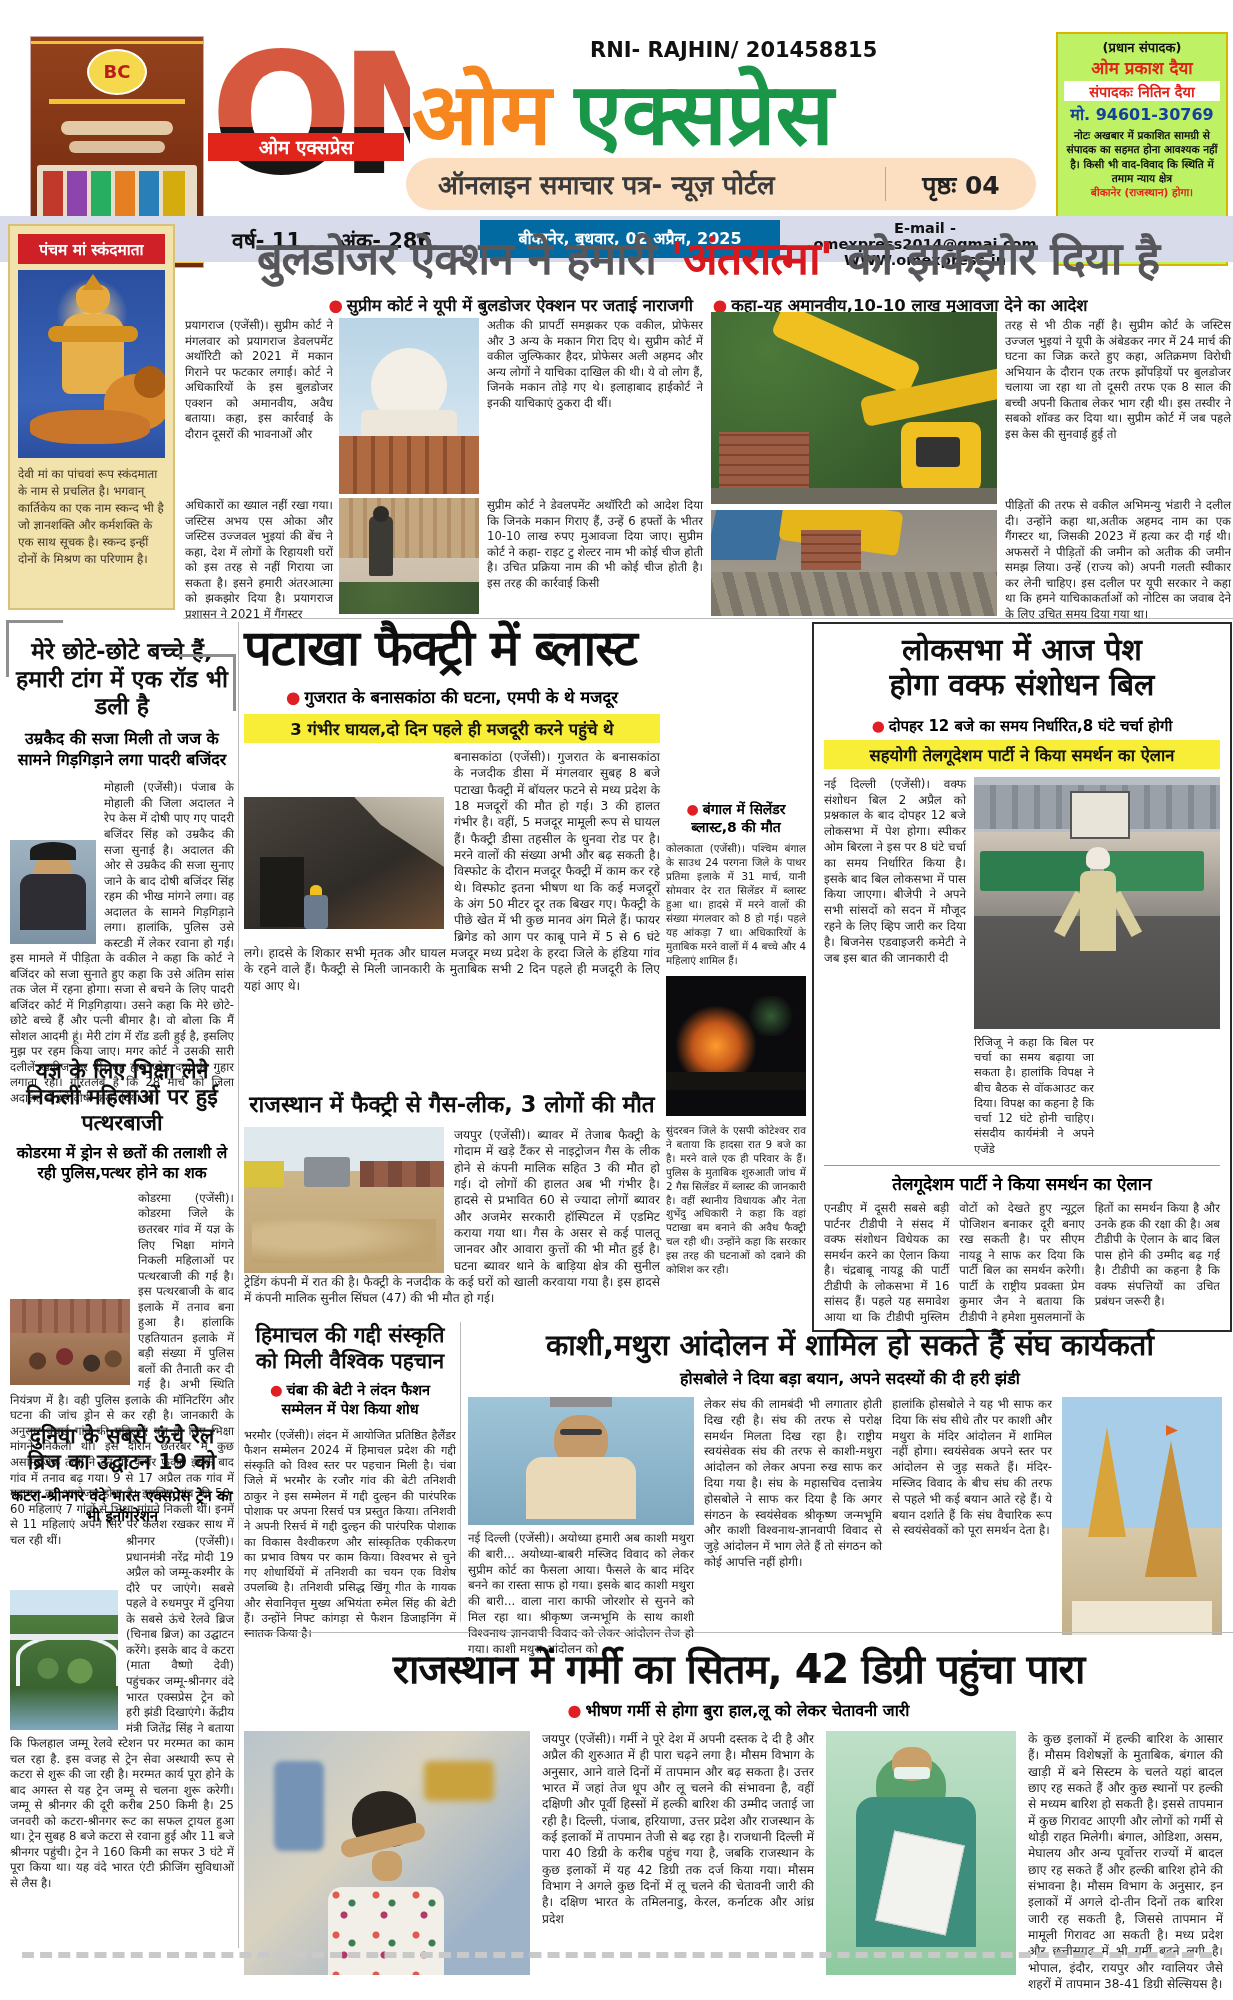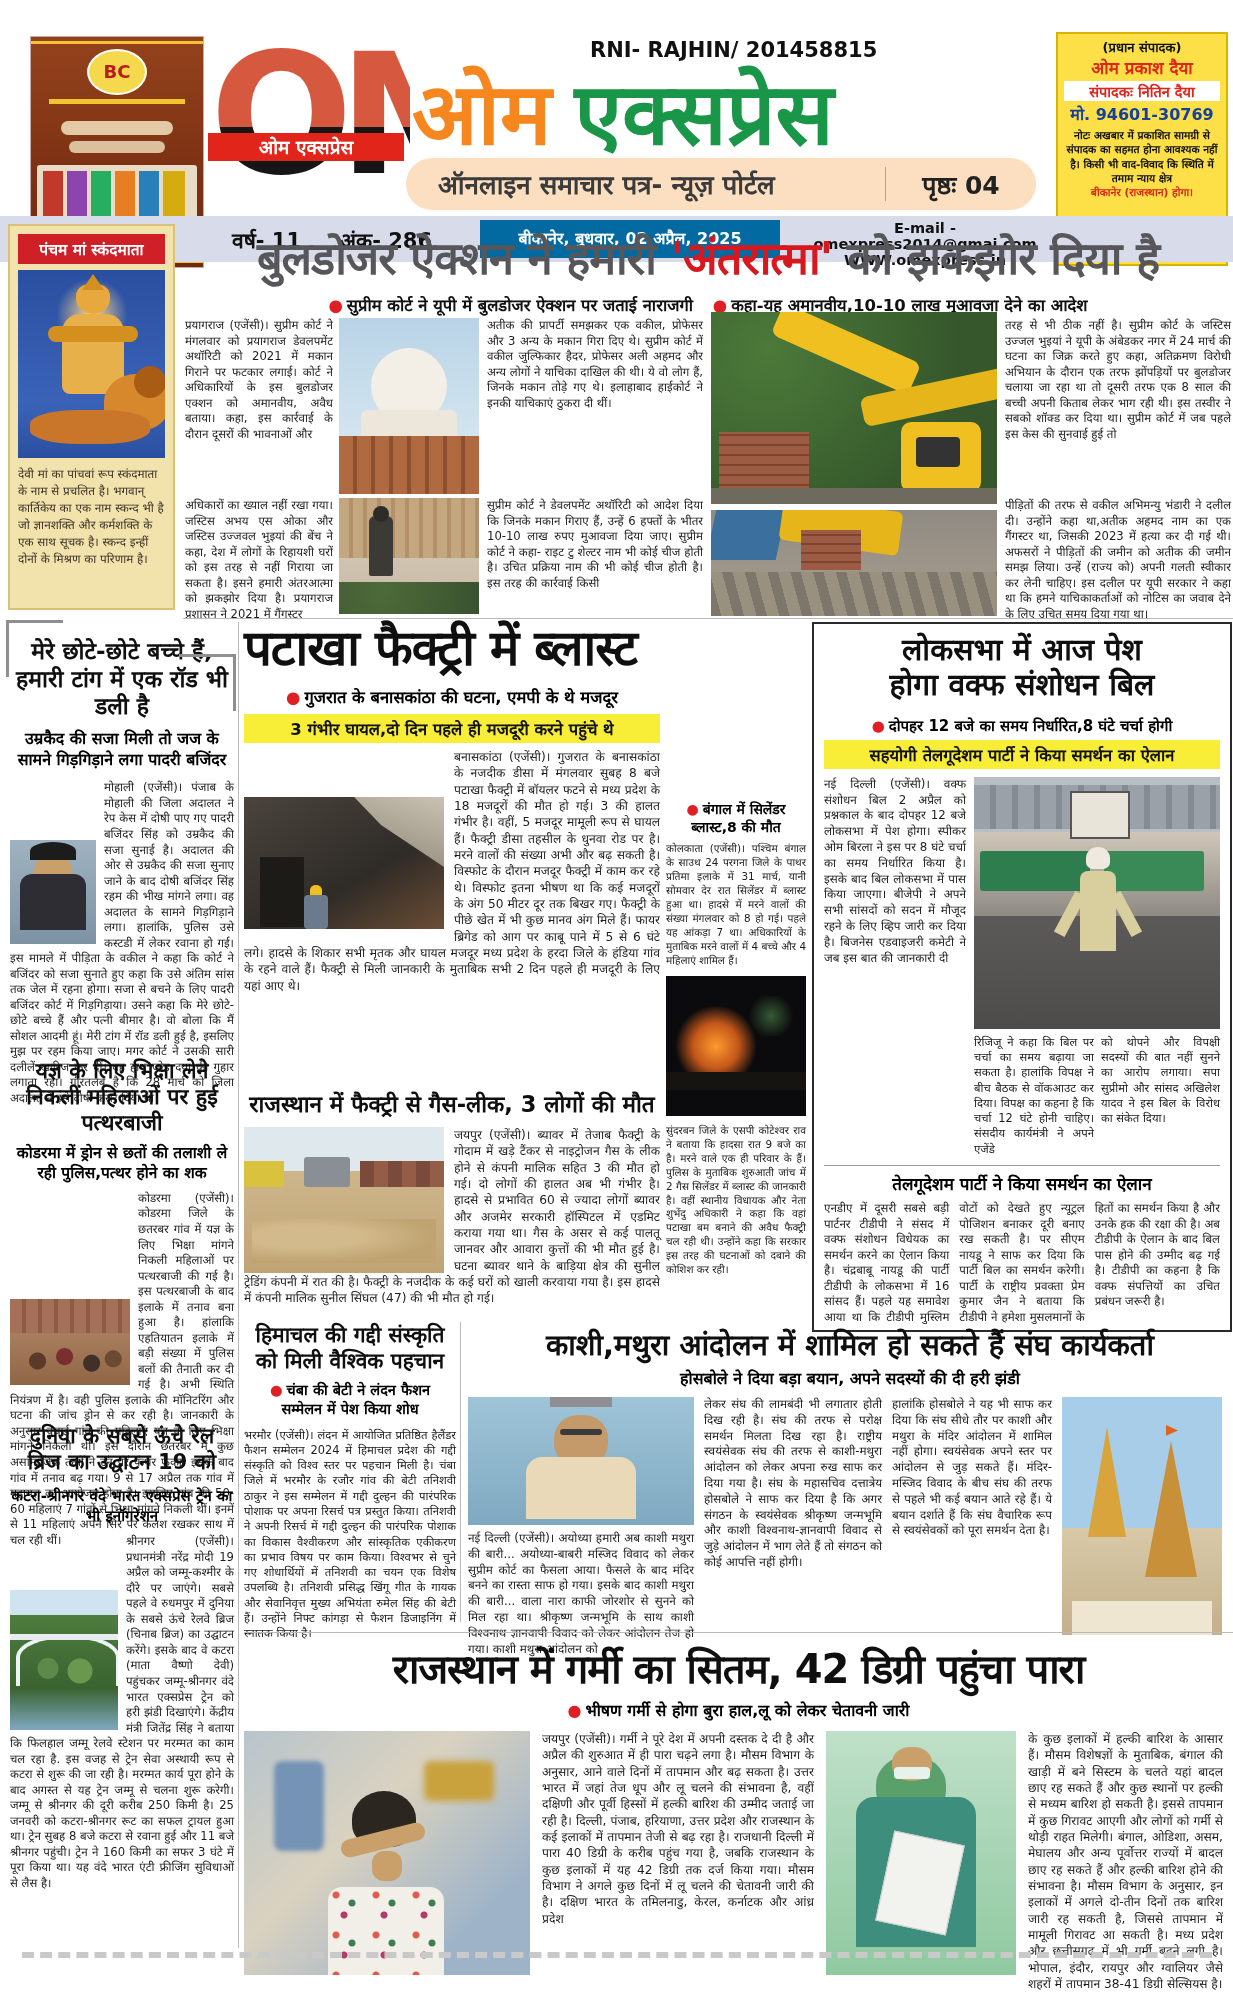--- a/index.html
+++ b/index.html
@@ -53,21 +53,21 @@
     <div class="a" style="left:412px;top:52px;width:640px;height:108px;white-space:nowrap;">
       <span style="font-size:86px;font-weight:900;color:#f6871f;">ओम</span>
       <span style="font-size:86px;font-weight:900;color:#1a9648;margin-left:18px;">एक्सप्रेस</span>
     </div>
 
     <div class="a" style="left:406px;top:158px;width:630px;height:52px;background:#fbdfc0;border-radius:26px;display:flex;align-items:center;">
       <div style="flex:1;padding-left:32px;font-size:26px;font-weight:900;color:#3b3b3b;">ऑनलाइन समाचार पत्र- न्यूज़ पोर्टल</div>
       <div style="width:150px;border-left:1px solid #a9a9a9;font-size:25px;font-weight:900;color:#222;text-align:center;">पृष्ठः 04</div>
     </div>
 
-    <div class="a" style="left:1056px;top:32px;width:172px;height:234px;background:#fde047;border:2px solid #d8b400;text-align:center;padding-top:4px;box-sizing:border-box;">
+    <div class="a" style="left:1056px;top:32px;width:172px;height:234px;background:#bef264;border:2px solid #d8b400;text-align:center;padding-top:4px;box-sizing:border-box;">
       <div style="font-size:13px;font-weight:bold;color:#111;">(प्रधान संपादक)</div>
       <div style="font-size:17px;font-weight:900;color:#e1251b;">ओम प्रकाश दैया</div>
       <div style="font-size:14.5px;font-weight:900;color:#e1251b;background:#fff;margin:2px 6px;">संपादकः नितिन दैया</div>
       <div style="font-size:16px;font-weight:900;color:#1440a0;margin-top:2px;">मो. 94601-30769</div>
       <div style="font-size:10.6px;font-weight:bold;color:#111;line-height:1.35;padding:3px 5px 0 5px;">नोटः अखबार में प्रकाशित सामग्री से संपादक का सहमत होना आवश्यक नहीं है। किसी भी वाद-विवाद कि स्थिति में तमाम न्याय क्षेत्र</div>
       <div style="font-size:10.6px;font-weight:bold;color:#e1251b;">बीकानेर (राजस्थान) होगा।</div>
     </div>
   </div>
 
   <div class="a" style="left:0;top:216px;width:1233px;height:46px;background:#d8dbe9;">
@@ -249,21 +249,20 @@
           <div style="position:relative;left:6px;top:30px;width:110px;height:40px;background:#2e7d4f;border-radius:3px;"></div>
           <div style="position:relative;left:130px;top:-10px;width:100px;height:40px;background:#3a8a58;border-radius:3px;"></div>
           <div style="position:relative;left:96px;top:-110px;width:56px;height:44px;background:#e8e4da;border:2px solid #555;"></div>
           <div style="position:relative;left:112px;top:-102px;width:24px;height:22px;background:#efe9df;border-radius:50% 50% 30% 30%;"></div>
           <div style="position:relative;left:106px;top:-100px;width:36px;height:80px;background:#d9cf9e;border-radius:8px 8px 0 0;"></div>
           <div style="position:relative;left:90px;top:-160px;width:12px;height:46px;background:#d9cf9e;transform:rotate(28deg);"></div>
           <div style="position:relative;left:146px;top:-206px;width:12px;height:46px;background:#d9cf9e;transform:rotate(-28deg);"></div>
         </div>
         <div style="display:flex;margin-top:6px;">
           <div class="body-txt just" style="width:120px;font-size:11.4px;margin-right:7px;">रिजिजू ने कहा कि बिल पर चर्चा का समय बढ़ाया जा सकता है। हालांकि विपक्ष ने बीच बैठक से वॉकआउट कर दिया। विपक्ष का कहना है कि चर्चा 12 घंटे होनी चाहिए। संसदीय कार्यमंत्री ने अपने एजेंडे</div>
-          <div class="body-txt just" style="width:119px;font-size:11.4px;">को थोपने और विपक्षी सदस्यों की बात नहीं सुनने का आरोप लगाया। सपा सुप्रीमो और सांसद अखिलेश यादव ने इस बिल के विरोध का संकेत दिया।</div>
         </div>
       </div>
     </div>
     <div class="center b" style="font-size:17px;margin-top:8px;border-top:1px solid #999;padding-top:6px;">तेलगूदेशम पार्टी ने किया समर्थन का ऐलान</div>
     <div class="body-txt just" style="margin-top:6px;font-size:11.6px;column-count:3;column-gap:10px;height:160px;">एनडीए में दूसरी सबसे बड़ी पार्टनर टीडीपी ने संसद में वक्फ संशोधन विधेयक का समर्थन करने का ऐलान किया है। चंद्रबाबू नायडू की पार्टी टीडीपी के लोकसभा में 16 सांसद हैं। पहले यह समावेश आया था कि टीडीपी मुस्लिम वोटों को देखते हुए न्यूट्रल पोजिशन बनाकर दूरी बनाए रख सकती है। पर सीएम नायडू ने साफ कर दिया कि पार्टी बिल का समर्थन करेगी। पार्टी के राष्ट्रीय प्रवक्ता प्रेम कुमार जैन ने बताया कि टीडीपी ने हमेशा मुसलमानों के हितों का समर्थन किया है और उनके हक की रक्षा की है। अब टीडीपी के ऐलान के बाद बिल पास होने की उम्मीद बढ़ गई है। टीडीपी का कहना है कि वक्फ संपत्तियों का उचित प्रबंधन जरूरी है।</div>
   </div>
 
   <div class="a" style="left:468px;top:1328px;width:764px;height:300px;">
     <div class="center hl-black" style="font-size:29px;white-space:nowrap;"></div>
     <div class="center hl-black" style="font-size:29px;white-space:nowrap;margin-top:-4px;">काशी,मथुरा आंदोलन में शामिल हो सकते हैं संघ कार्यकर्ता</div>

